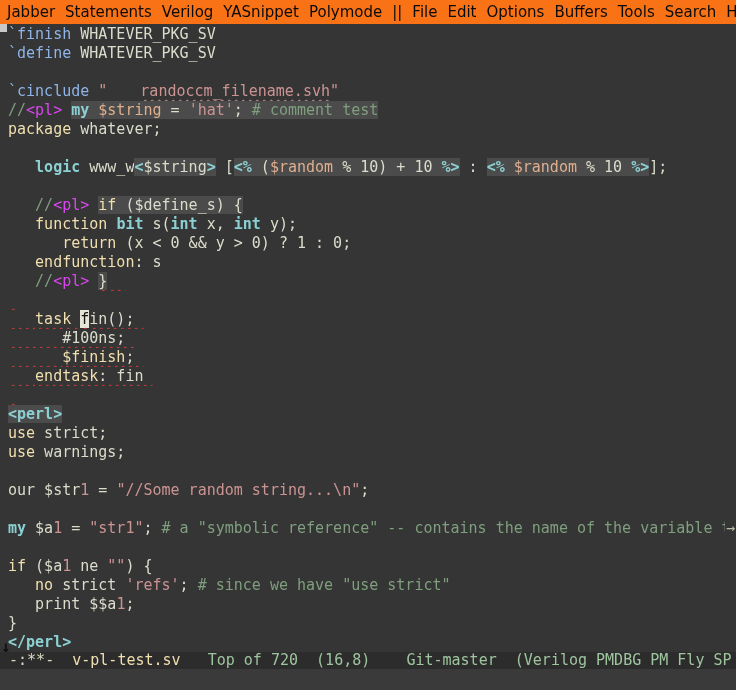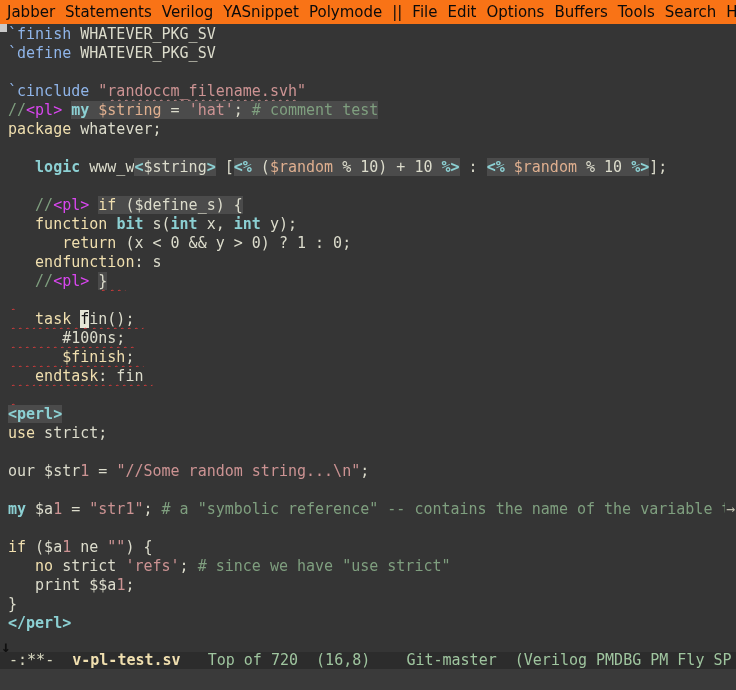--- a/index.html
+++ b/index.html
@@ -34,31 +34,31 @@
 
   .bg  { background: #4b4b4b; }
   .cur { background: #e6e6d6; color: #151515; }
 
   .sqr, .sqp {
     text-decoration-line: underline; text-decoration-style: wavy;
     text-decoration-thickness: 1px; text-underline-offset: 3px;
     text-decoration-skip-ink: none;
   }
   .sqr { text-decoration-color: #dd3a3a; }
-  .sqp { text-decoration-color: #cc9393; }
+  .sqp { text-decoration-color: #cc9393; margin-left: 33px; }
 
   .trunc { position: absolute; right: 0; top: 0; width: 11px; background: #353535; color: #bdbdab; text-align: center; }
   .cont-arrow { position: absolute; left: 1px; top: 637px; color: #101010; font-size: 16px; font-weight: bold; z-index: 10; }
 
   .modeline {
     height: 17px; background: #2c2c2c; color: #9fc59f;
     font-size: 15px; line-height: 16px; white-space: pre; overflow: hidden;
   }
   .ml-dim { color: #d9d9c1; }
-  .ml-buf { color: #f0dfaf; font-weight: bold; text-align: right; }
+  .ml-buf { color: #f0dfaf; font-weight: normal; text-align: right; }
   .ml-green { color: #9fc59f; }
 
   .echo {
     height: 21px; background: #3a3a3a; color: #d8d8c8;
     font-size: 15px; line-height: 20px; padding-left: 4px; white-space: pre; overflow: hidden;
   }
 </style>
 </head>
 <body>
 
@@ -95,20 +95,21 @@
     <div class="line"><span class="f-def">   </span><span class="f-kw">endfunction</span><span class="f-def">: s</span></div>
     <div class="line"><span class="f-def">   </span><span class="f-cmt">//</span><span class="f-dim">&lt;pl&gt;</span><span class="f-def"> </span><span class="f-def bg sqr">}</span><span class="f-def sqr">  </span></div>
     <div class="line"><span class="f-def sqr"> </span></div>
     <div class="line"><span class="f-def sqr">   </span><span class="f-kw sqr">task</span><span class="f-def sqr"> </span><span class="f-def sqr cur">f</span><span class="f-def sqr">in(); </span></div>
     <div class="line"><span class="f-def sqr">      #100ns; </span></div>
     <div class="line"><span class="f-def sqr">      </span><span class="f-kw sqr">$finish</span><span class="f-def sqr">; </span></div>
     <div class="line"><span class="f-def sqr">   </span><span class="f-kw sqr">endtask</span><span class="f-def sqr">: fin </span></div>
     <div class="line"><span class="f-def sqr"> </span></div>
     <div class="line"><span class="f-type bg">&lt;perl&gt;</span></div>
     <div class="line"><span class="f-kw">use</span><span class="f-def"> strict;</span></div>
+    <div class="line"><span class="f-kw">use</span><span class="f-def"> warnings;</span></div>
     <div class="line"></div>
     <div class="line"><span class="f-def">our $str</span><span class="f-num">1</span><span class="f-def"> = </span><span class="f-str">"//Some random string...\n"</span><span class="f-def">;</span></div>
     <div class="line"></div>
     <div class="line"><span class="f-type">my</span><span class="f-def"> $a</span><span class="f-num">1</span><span class="f-def"> = </span><span class="f-str">"str1"</span><span class="f-def">; </span><span class="f-cmt"># a "symbolic reference" -- contains the name of the variable t</span><span class="trunc">→</span></div>
     <div class="line"></div>
     <div class="line"><span class="f-kw">if</span><span class="f-def"> ($a</span><span class="f-num">1</span><span class="f-def"> ne </span><span class="f-str">""</span><span class="f-def">) {</span></div>
     <div class="line"><span class="f-def">   </span><span class="f-kw">no</span><span class="f-def"> strict </span><span class="f-str">'refs'</span><span class="f-def">; </span><span class="f-cmt"># since we have "use strict"</span></div>
     <div class="line"><span class="f-def">   print $$a</span><span class="f-num">1</span><span class="f-def">;</span></div>
     <div class="line"><span class="f-def">}</span></div>
     <div class="line"><span class="f-type">&lt;/perl&gt;</span></div>

